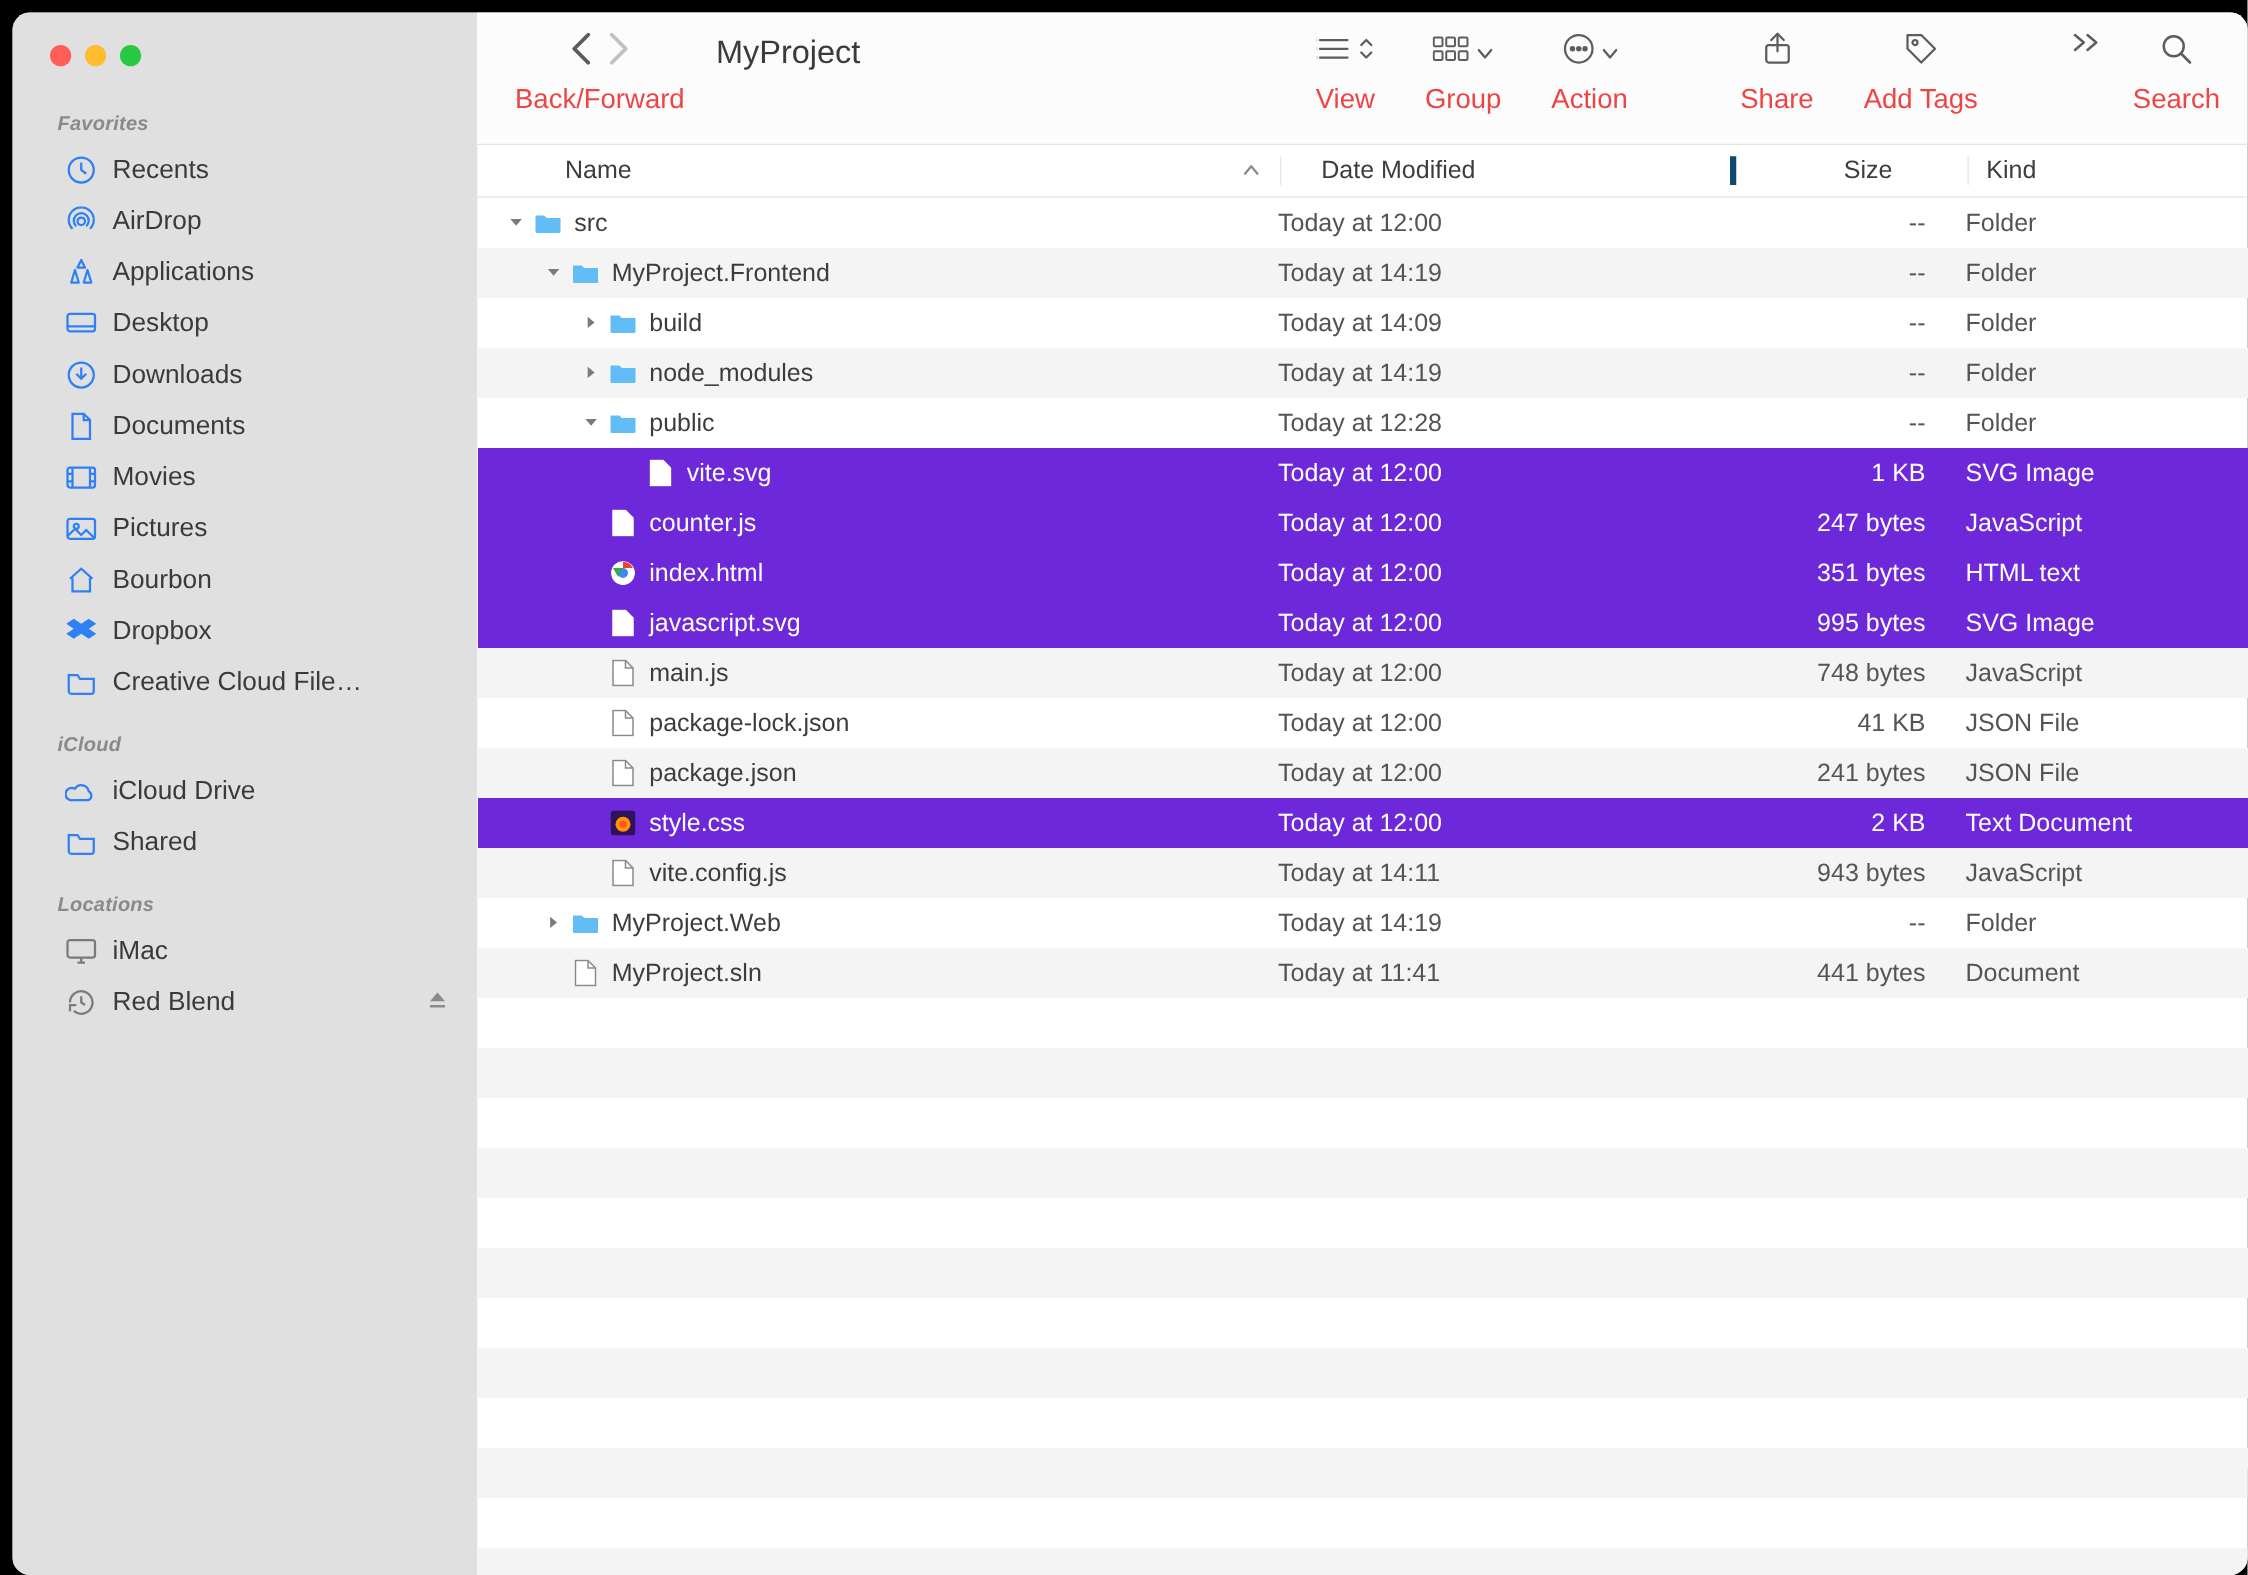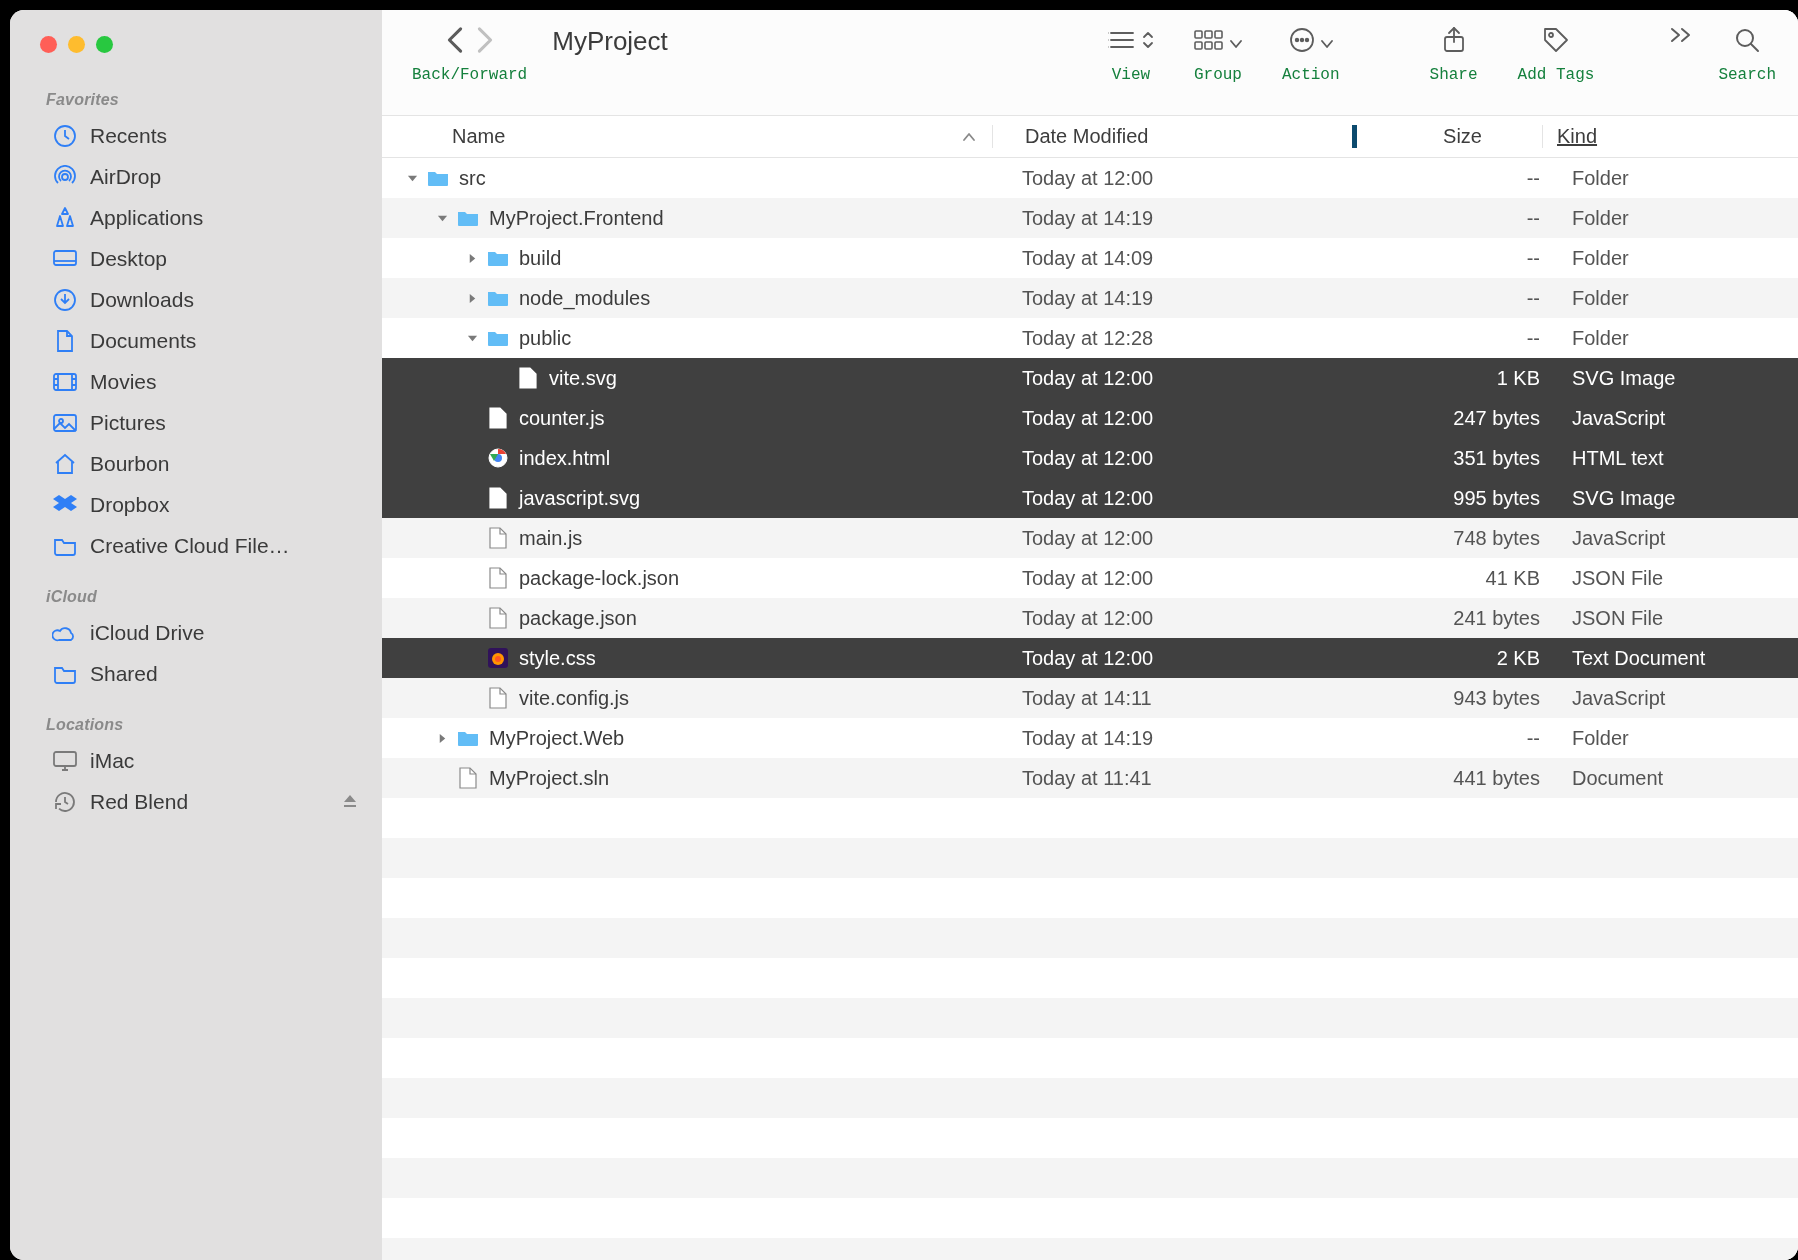--- a/index.html
+++ b/index.html
@@ -59,21 +59,21 @@
   .main { flex:1; display:flex; flex-direction:column; background:#fff;}
   .toolbar {
     height: 106px;
     display:flex; align-items:flex-start;
     padding: 12px 22px 0 30px;
     border-bottom:1px solid #e4e4e4;
     background:#fcfcfc;
   }
   .tb-group { display:flex;flex-direction:column;align-items:center;gap:4px;}
   .tb-icons { display:flex; gap:12px; align-items:center; height:40px; color:#5f5f5f;}
-  .tb-label { font-size:16px; color:#15803d; font-weight:400;font-family:Liberation Mono, monospace;}
+  .tb-label { font-size:22px; color:#ef4444; font-weight:400;}
   .title-zone { display:flex; flex-direction:column; margin-left:25px;}
   .win-title { font-size:26px; font-weight:400; color:#3b3b3b; padding-top:4px;}
   .toolbar-spacer { flex:1; }
   .tb-group.sep { margin-left:40px;}
   .chev { font-size:34px; color:#5b5b5b; line-height:1;}
   .chev.dim { color:#c0c0c0;}
   .tb-btn { display:flex;align-items:center;gap:6px;color:#5d5d5d;}
   .more-chev { width:34px;height:30px;display:flex;align-items:center;justify-content:center;}
 
   
@@ -81,32 +81,32 @@
     height:42px;
     display:flex; align-items:center;
     border-bottom:1px solid #e4e4e4;
     font-size:20px; color:#3d3d3d; font-weight:500;
     padding-left: 70px;
   }
   .col-name { flex:1; display:flex;align-items:center;}
   .col-name .asc { margin-left:auto; margin-right:16px; color:#8a8a8a;}
   .col-date { width:360px; border-left:1px solid #e4e4e4; padding-left:32px;}
   .col-size { width:190px; border-left:5px solid #0c4a6e; padding-left:26px;text-align:center;}
-  .col-kind { width:256px; border-left:1px solid #e4e4e4; padding-left:14px;text-decoration:underline;}
+  .col-kind { width:224px; border-left:1px solid #e4e4e4; padding-left:14px;}
 
   
   .rows { flex:1; overflow:auto;}
   .row {
     height:40px;
     display:flex; align-items:center;
     padding-left:10px;
     font-size:20px; color:#3c3c3c;
   }
   .row.alt { background:#f4f4f4; }
-  .row.sel { background:#404040; color:#fff; }
+  .row.sel { background:#6d28d9; color:#fff; }
   .c-name { flex:1; display:flex;align-items:center; overflow:hidden;}
   .c-date { width:360px; padding-left:14px;}
   .c-size { width:190px; padding-right:18px; text-align:right;}
   .c-kind { width:240px; padding-left:14px;}
   .row.sel .c-date, .row.sel .c-size, .row.sel .c-kind { color:#fff;}
   .row:not(.sel) .c-date, .row:not(.sel) .c-kind { color:#545454;}
   .row:not(.sel) .c-size { color:#545454;}
   .disclose {
     width:20px; text-align:center;
     font-size:15px; color:#7a7a7a;

